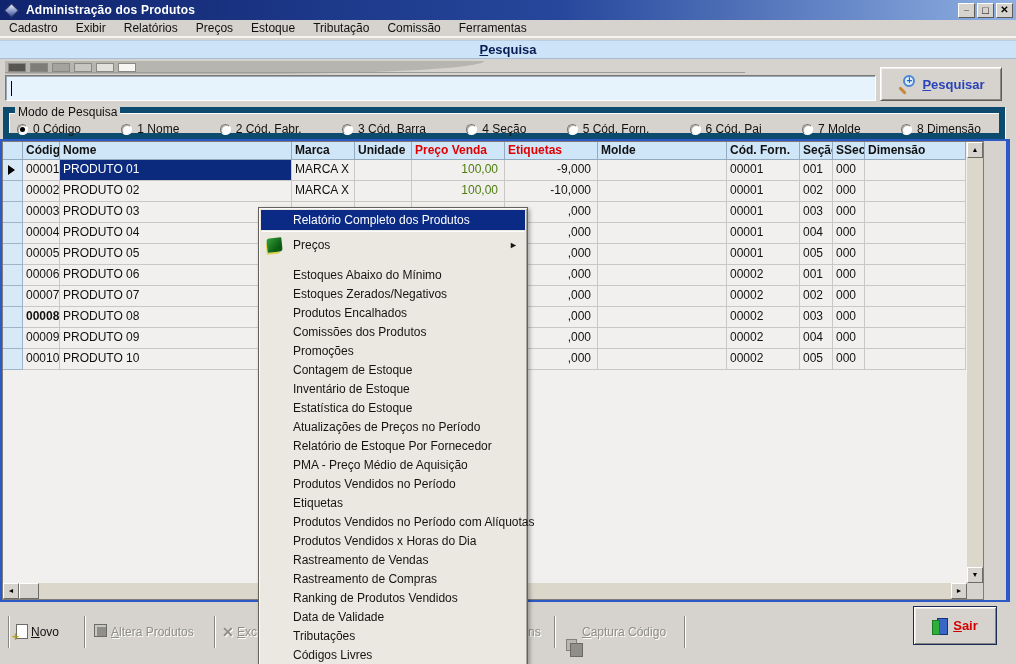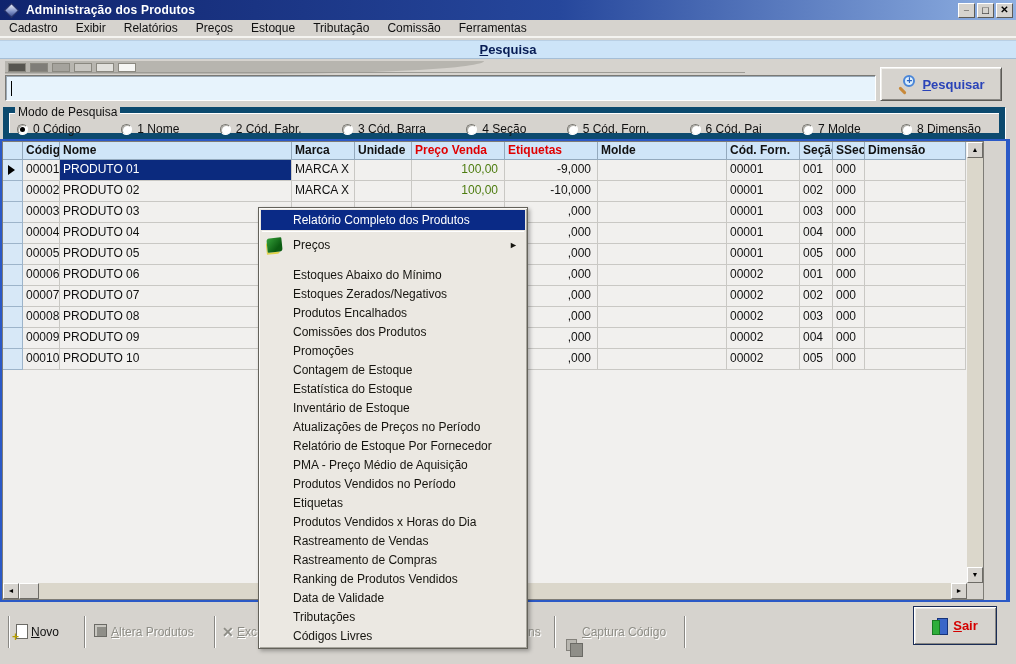--- a/index.html
+++ b/index.html
@@ -302,21 +302,21 @@
           <div class="cell" style="width: 93px;"></div>
           <div class="cell r" style="width: 93px;">,000</div>
           <div class="cell" style="width: 129px;"></div>
           <div class="cell" style="width: 73px;">00002</div>
           <div class="cell" style="width: 33px;">002</div>
           <div class="cell" style="width: 32px;">000</div>
           <div class="cell" style="width: 101px;"></div>
         </div>
         <div class="grid-row">
           <div class="cell ind" style="width: 20px;"></div>
-          <div class="cell" style="width: 37px;">00008</div>
+          <div class="cell" style="width: 37px; font-weight: bold;">00008</div>
           <div class="cell" style="width: 232px;">PRODUTO 08</div>
           <div class="cell" style="width: 63px;"></div>
           <div class="cell" style="width: 57px;"></div>
           <div class="cell" style="width: 93px;"></div>
           <div class="cell r" style="width: 93px;">,000</div>
           <div class="cell" style="width: 129px;"></div>
           <div class="cell" style="width: 73px;">00002</div>
           <div class="cell" style="width: 33px;">003</div>
           <div class="cell" style="width: 32px;">000</div>
           <div class="cell" style="width: 101px;"></div>
@@ -366,27 +366,28 @@
       <div class="mi hl">Relatório Completo dos Produtos</div>
       <div class="msep"></div>
       <div class="mi precos">Preços<div class="prices-icon"></div><div class="sub-arrow">►</div></div>
       <div class="mgap"></div>
       <div class="mi">Estoques Abaixo do Mínimo</div>
       <div class="mi">Estoques Zerados/Negativos</div>
       <div class="mi">Produtos Encalhados</div>
       <div class="mi">Comissões dos Produtos</div>
       <div class="mi">Promoções</div>
       <div class="mi">Contagem de Estoque</div>
+      <div class="mi">Inventário de Estoque</div>
       <div class="mi">Estatística do Estoque</div>
-      <div class="mi">Inventário de Estoque</div>
       <div class="mi">Atualizações de Preços no Período</div>
       <div class="mi">Relatório de Estoque Por Fornecedor</div>
       <div class="mi">PMA - Preço Médio de Aquisição</div>
       <div class="mi">Produtos Vendidos no Período</div>
       <div class="mi">Etiquetas</div>
+      <div class="mi">Produtos Vendidos no Período com Alíquotas</div>
       <div class="mi">Produtos Vendidos x Horas do Dia</div>
       <div class="mi">Rastreamento de Vendas</div>
       <div class="mi">Rastreamento de Compras</div>
       <div class="mi">Ranking de Produtos Vendidos</div>
       <div class="mi">Data de Validade</div>
       <div class="mi">Tributações</div>
       <div class="mi">Códigos Livres</div>
     </div>
 
   <div class="toolbar" id="toolbar">

